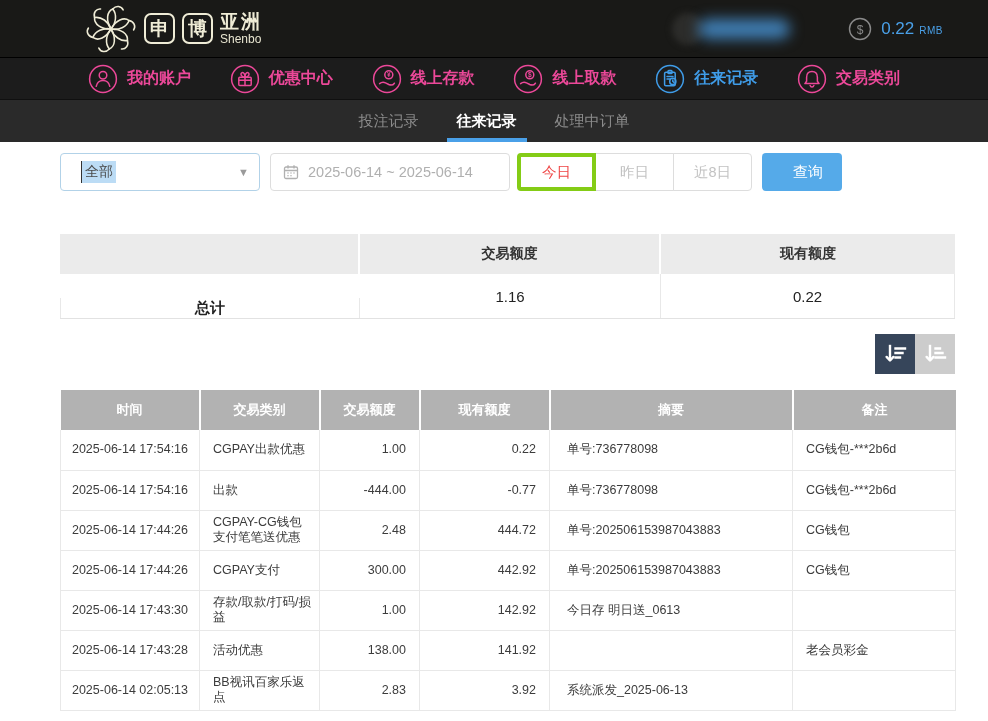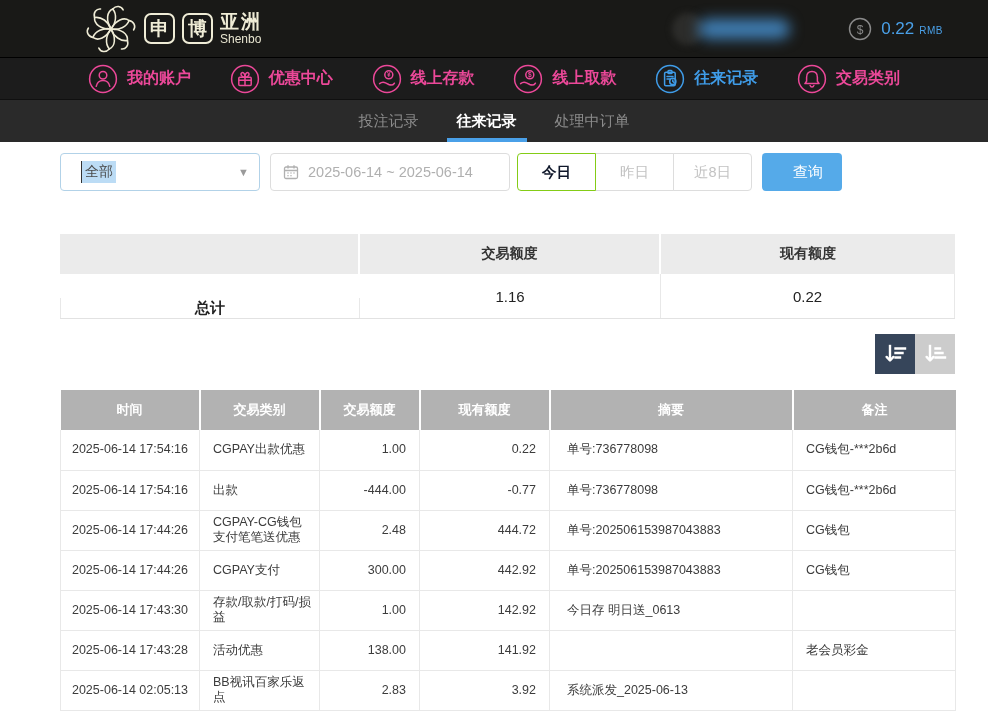--- a/index.html
+++ b/index.html
@@ -56,21 +56,21 @@
   .date-box { width:240px; height:38px; border:1px solid #ddd; border-radius:4px;
     display:flex; align-items:center; padding:0 12px; margin-left:10px; cursor:pointer; }
   .cal-icon { width:16px; height:16px; margin-right:9px; }
   .date-text { font-size:14.5px; color:#b0b0b0; }
   .quick-group { display:flex; margin-left:7px; }
   .quick-btn { width:79px; height:38px; background:#fff; border:1px solid #ddd;
     font-size:14.5px; color:#c2c2c2; cursor:pointer; margin-left:-1px;
     font-family:inherit; }
   .quick-btn:first-child { border-radius:4px 0 0 4px; margin-left:0; }
   .quick-btn:last-child { border-radius:0 4px 4px 0; }
-  .quick-btn.active { border:1px solid #84cc16; color:#0f172a; position:relative; z-index:2;font-weight:bold; }
+  .quick-btn.active { border:4px solid #84cc16; color:#ef4444; position:relative; z-index:2; }
   .search-btn { width:80px; height:38px; margin-left:10px; background:#55aae9;
     border:none; border-radius:4px; color:#fff; font-size:15px; cursor:pointer;
     font-family:inherit;padding-left:12px; }
 
   
   .summary { margin-top:42px; width:895px; }
   .summary .sum-header { display:flex; height:40px; background:#ebebeb; }
   .summary .sum-header .cell { border-right:2px solid #fff; }
   .summary .sum-header .cell:last-child { border-right:none; }
   .summary .cell { display:flex; align-items:center; justify-content:center;

